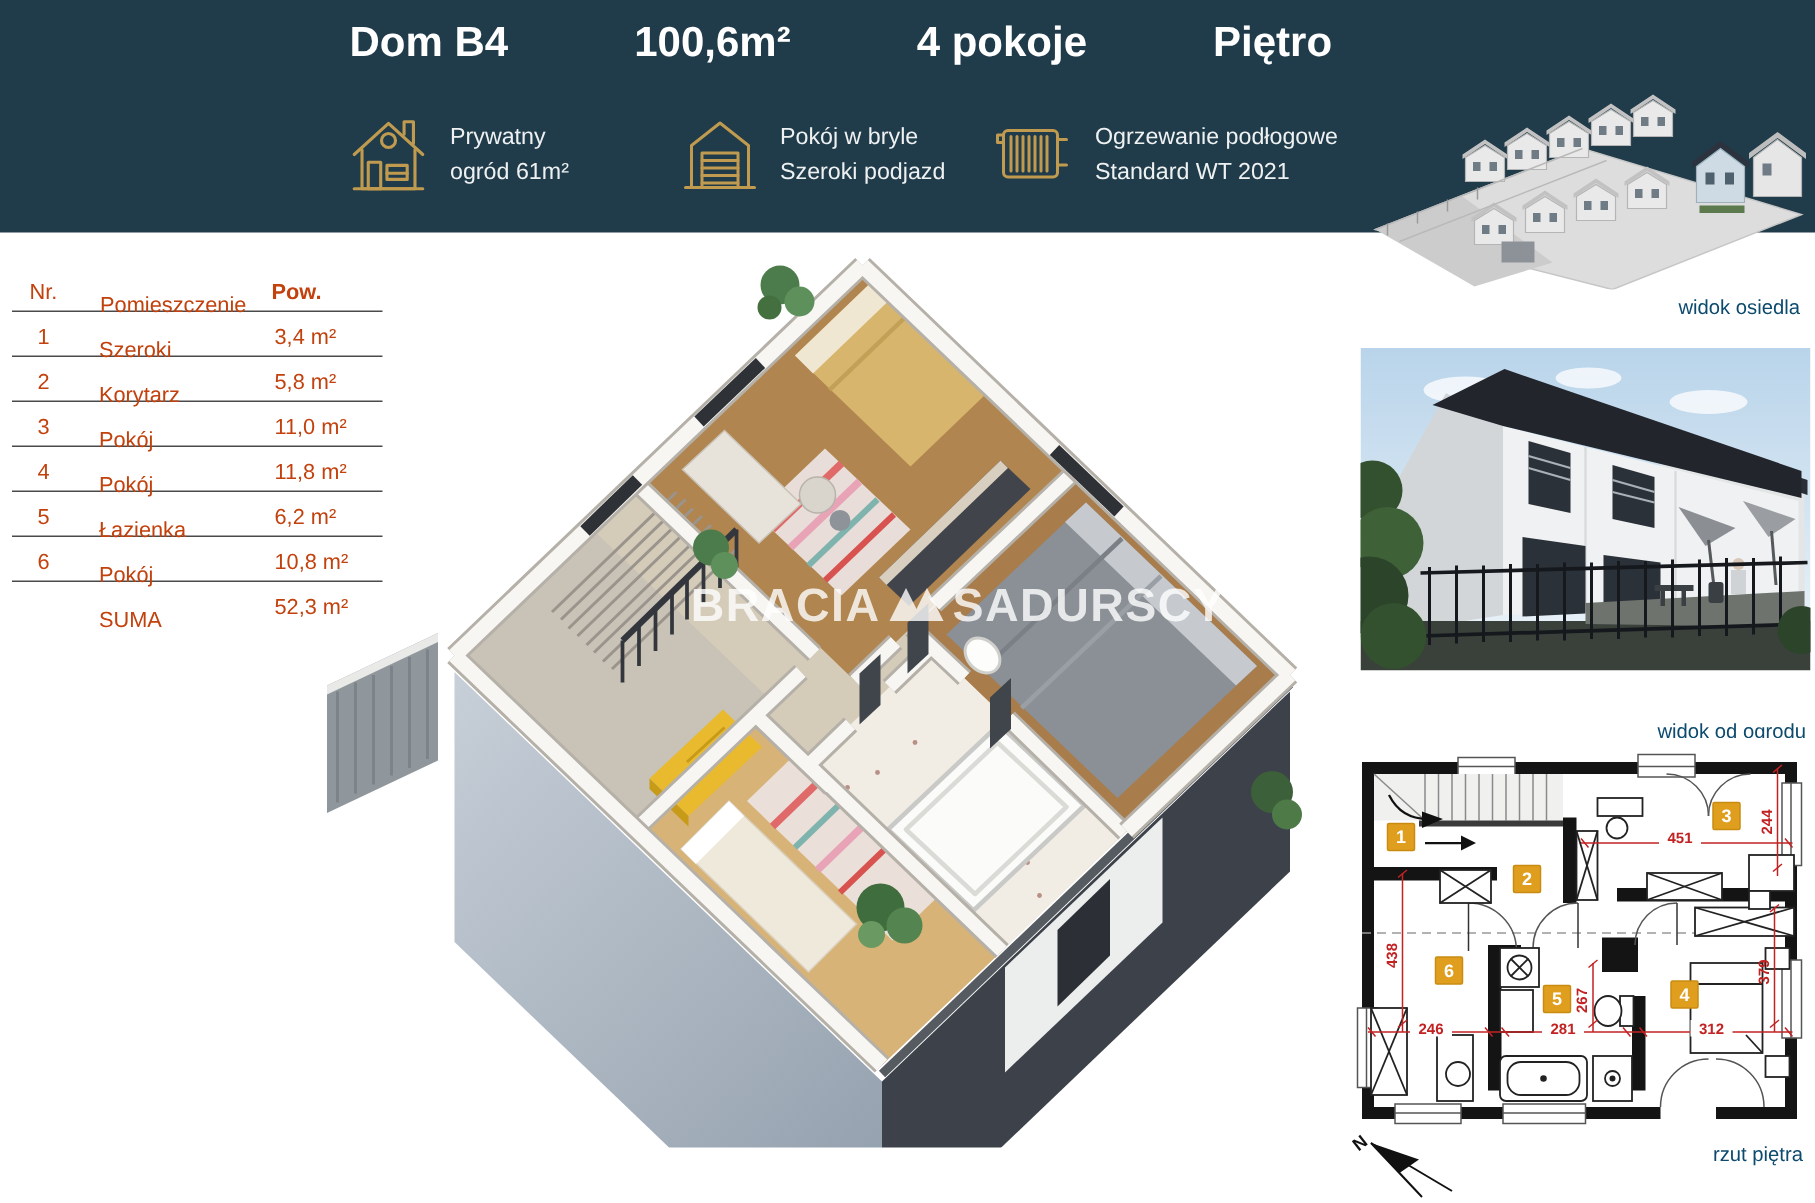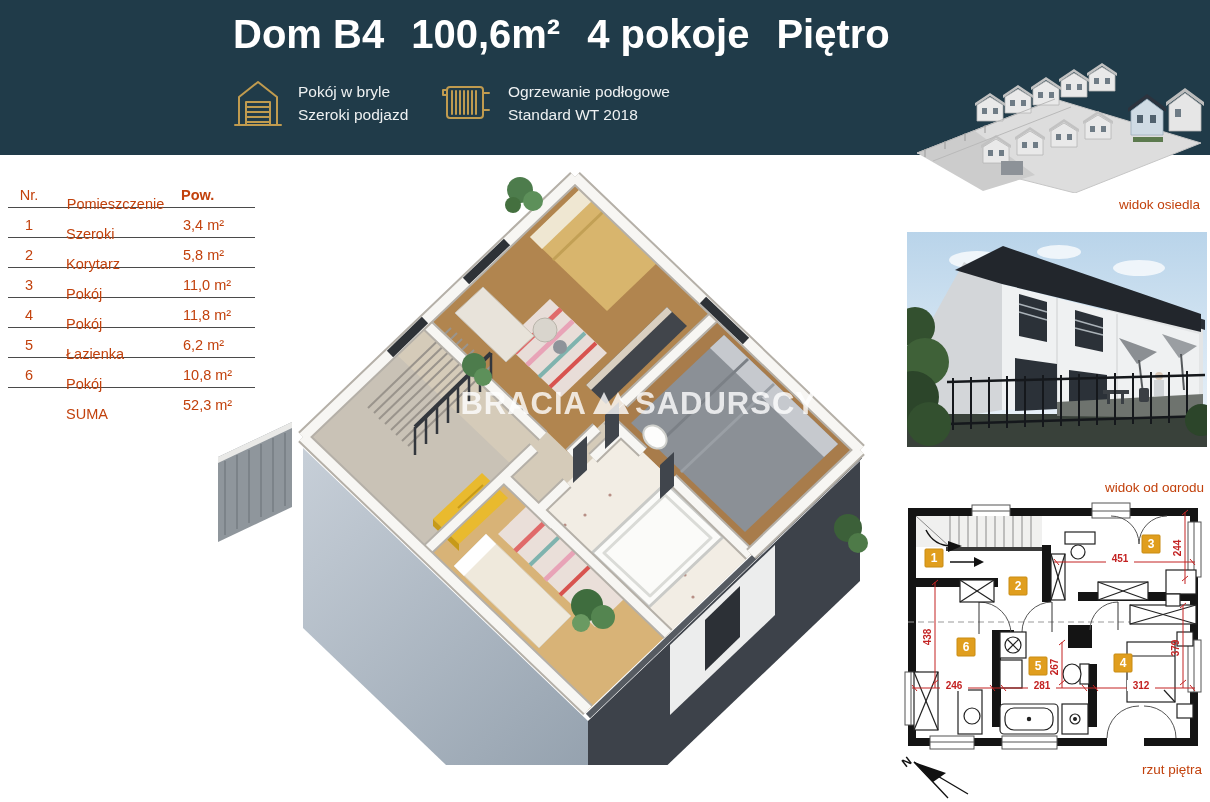--- a/index.html
+++ b/index.html
@@ -1,30 +1,30 @@
 <!DOCTYPE html>
 <html><head>
 <meta charset="utf-8">
 <style>
   html,body{margin:0;padding:0;background:#ffffff;}
   body{font-family:"Liberation Sans", sans-serif;}
   .canvas{position:relative;width:1210px;height:802px;background:#ffffff;overflow:hidden;}
 
   
   .hdr{position:absolute;left:0;top:0;width:1210px;height:155px;background:#203b49;}
-  .title-row{position:absolute;left:233px;top:12px;display:flex;gap:27px;color:#fff;
-             font-size:40px;font-weight:bold;white-space:nowrap;}
+  .title-row{position:absolute;left:233px;top:12px;display:flex;gap:84px;color:#fff;
+             font-size:28px;font-weight:bold;white-space:nowrap;}
   .feat-row{position:absolute;left:233px;top:76px;display:flex;}
   .feat{display:flex;align-items:center;gap:15px;}
   .feat.f1{width:222px;}.feat.f2{width:208px;}
   .feat svg{flex:0 0 auto;}
   .feat-text{color:#eef1f2;font-size:15.5px;line-height:1.5;}
 
   
-  .cap{position:absolute;color:#c2410c;font-size:13.5px;text-align:center;}
+  .cap{position:absolute;color:#0c4a6e;font-size:13.5px;text-align:center;}
   .cap-estate{right:10px;top:197px;}
   .cap-garden{right:6px;top:480px;}
   .cap-plan{right:8px;top:762px;}
 
   
   .rtable{position:absolute;left:8px;top:178px;width:247px;font-size:14.5px;color:#c2410c;}
   .trow{display:grid;grid-template-columns:42px 1fr 74px;align-items:center;height:29px;
         border-bottom:1px solid #4a4a4a;}
   .trow.last{border-bottom:none;}
   .c-nr{text-align:center;}
@@ -45,20 +45,38 @@
 
   <div class="hdr">
     <div class="title-row">
       <span>Dom B4</span>
       <span>100,6m²</span>
       <span>4 pokoje</span>
       <span>Piętro</span>
     </div>
     <div class="feat-row">
 
+      <div class="feat f1">
+        <svg width="52" height="54" viewBox="0 0 50 52">
+          <g fill="none" stroke="#c09b4f" stroke-width="2" stroke-linejoin="round" stroke-linecap="round">
+            <path d="M3,26 L25,6 L47,26"></path>
+            <path d="M35,13 L35,5 L41,5 L41,19"></path>
+            <path d="M8,23 L8,48 L42,48 L42,23"></path>
+            <path d="M3,48 L47,48"></path>
+            <circle cx="25" cy="17" r="4.5"></circle>
+            <rect x="12" y="31" width="8" height="17"></rect>
+            <rect x="24" y="33" width="13" height="9"></rect>
+            <path d="M24,38 L37,38"></path>
+          </g>
+        </svg>
+        <div class="feat-text">
+          <div>Prywatny</div>
+          <div>ogród 61m²</div>
+        </div>
+      </div>
 
       <div class="feat f2">
         <svg width="50" height="54" viewBox="0 0 50 52">
           <g fill="none" stroke="#c09b4f" stroke-width="2" stroke-linejoin="round" stroke-linecap="round">
             <path d="M6,48 L6,20 L25,5 L44,20 L44,48"></path>
             <path d="M2,48 L48,48"></path>
             <rect x="13" y="25" width="24" height="23"></rect>
             <path d="M13,30 L37,30 M13,35 L37,35 M13,40 L37,40 M13,45 L37,45"></path>
           </g>
         </svg>
@@ -72,21 +90,21 @@
         <svg width="52" height="54" viewBox="0 0 52 52">
           <g fill="none" stroke="#c09b4f" stroke-width="2" stroke-linejoin="round" stroke-linecap="round">
             <rect x="6" y="10" width="36" height="31" rx="3"></rect>
             <path d="M11,14 L11,37 M15,14 L15,37 M19,14 L19,37 M23,14 L23,37 M27,14 L27,37 M31,14 L31,37 M35,14 L35,37"></path>
             <path d="M42,16 L48,16 M42,33 L48,33"></path>
             <rect x="2" y="13" width="4" height="5"></rect>
           </g>
         </svg>
         <div class="feat-text">
           <div>Ogrzewanie podłogowe</div>
-          <div>Standard WT 2018</div>
+          <div>Standard WT 2021</div>
         </div>
       </div>
 
     </div>
   </div>
 
   <svg class="svg-abs" style="left:905px;top:53px;" width="305" height="140" viewBox="0 0 305 140">
     <defs>
       <g id="hA">
         <polygon points="0,10 13,2 26,10 26,26 0,26" fill="#e9e9e9" stroke="#b5b5b5" stroke-width="0.8"></polygon>

